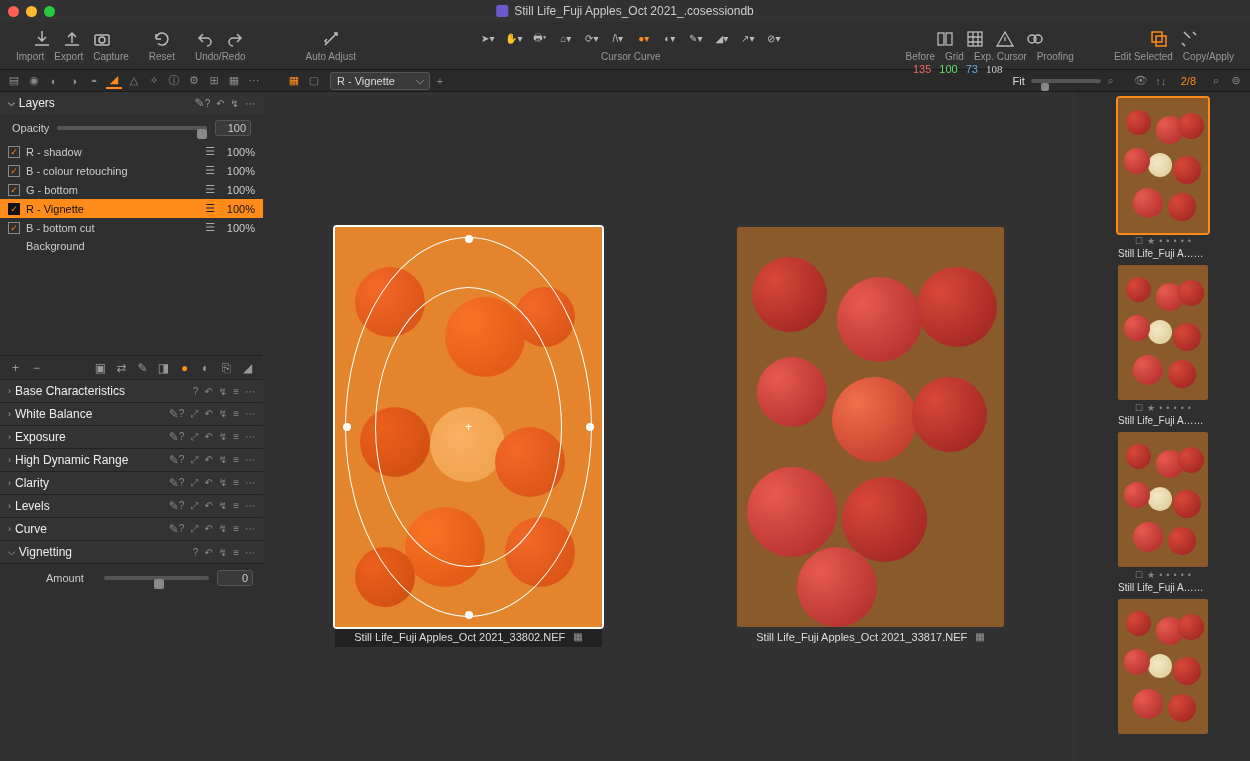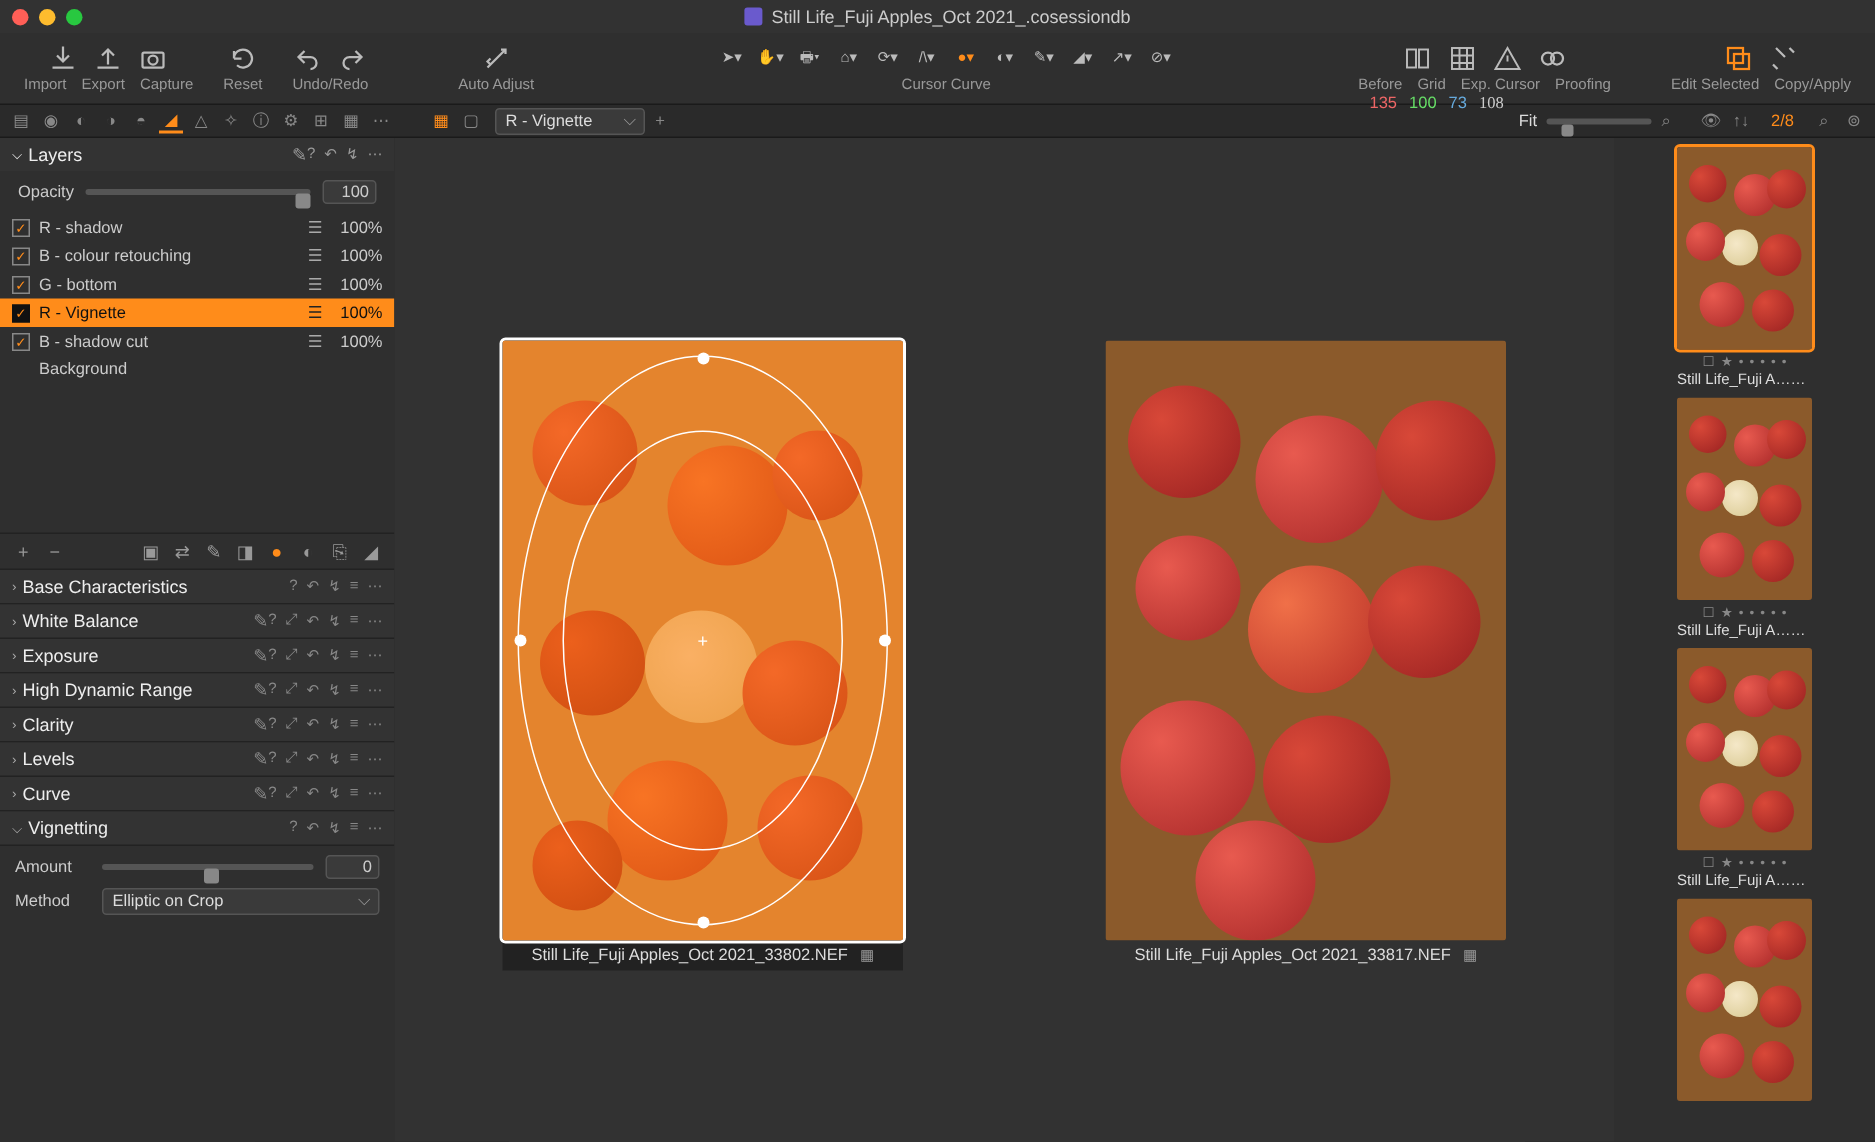--- a/index.html
+++ b/index.html
@@ -46,21 +46,21 @@
 .gap { height:100px; }
 .iconrow { display:flex; gap:6px; padding:4px 8px; border-top:1px solid #222; border-bottom:1px solid #222; }
 .iconrow .sp { flex:1; }
 .smicon { width:15px; height:15px; display:flex; align-items:center; justify-content:center; color:#999; font-size:12px; }
 .smicon.orange{color:#ff8c1a;}
 .tool-sec { display:flex; align-items:center; padding:4px 8px; background:#333; font-size:12px; border-bottom:1px solid #222; }
 .tool-sec .caret{margin-right:4px;font-size:9px;color:#aaa;}
 .tool-sec .title{flex:1;color:#eee;}
 .tool-sec .actions{display:flex;gap:6px;color:#888;font-size:10px;}
 .vignette-body { padding:6px 10px; }
-.vrow { display:flex; align-items:center; gap:8px; margin-bottom:6px; font-size:11px; }
+.vrow { display:flex; align-items:center; gap:8px; margin-bottom:6px; font-size:11px;margin-left:36px; }
 .vrow label { width:50px; color:#ccc; }
 .readout { position:absolute; top:-22px; right:0; padding:4px 10px; font-size:11px; display:flex; gap:8px; align-items:center; }
 .readout .r{color:#e66;} .readout .g{color:#6d6;} .readout .b{color:#6ad;} .readout .l{color:#ccc;font-family:Liberation Serif, serif;}
 .canvas { flex:1; display:flex; align-items:center; justify-content:center; gap:135px; padding-top:20px; }
 .preview { text-align:center; }
 .imgbox { width:267px; height:400px; position:relative; border-radius:2px; overflow:hidden; }
 .imgbox.sel { outline:2px solid #fff; }
 .apples { width:100%; height:100%; background:#8b5a2b; position:relative; overflow:hidden; }
 .apples.bright { background:#c9915a; }
 .apple { position:absolute; border-radius:50%; }
@@ -309,21 +309,21 @@
           <span class="pct">100%</span>
         </div>
         <div class="layer-row sel">
           <div class="chk">✓</div>
           <span class="name">R - Vignette</span>
           <span class="set">☰</span>
           <span class="pct">100%</span>
         </div>
         <div class="layer-row">
           <div class="chk">✓</div>
-          <span class="name">B - shadow cut</span>
+          <span class="name">B - bottom cut</span>
           <span class="set">☰</span>
           <span class="pct">100%</span>
         </div>
         <div class="layer-row">
           <div style="width:12px"></div>
           <span class="name">Background</span>
         </div>
       </div>
     <div class="gap"></div>
     <div class="iconrow">
@@ -444,24 +444,20 @@
         </div>
       </div>
     <div class="vignette-body">
       <div class="vrow">
         <label>Amount</label>
         <div class="slider">
             <div class="thumb" style="left:48%"></div>
           </div>
         <div class="valbox">0</div>
       </div>
-      <div class="vrow">
-        <label>Method</label>
-        <div class="selectbox" style="flex:1">Elliptic on Crop</div>
-      </div>
     </div>
   </div>
 
   <div class="viewer">
     <div class="canvas">
       <div class="preview">
         <div class="imgbox sel">
           <div class="apples bright">
             <div class="apple" style="width:70px;height:70px;background:radial-gradient(circle at 30% 30%,#e85a4f,#a82828);left:20px;top:40px"></div>
             <div class="apple" style="width:80px;height:80px;background:radial-gradient(circle at 30% 30%,#f07048,#b83028);left:110px;top:70px"></div>

